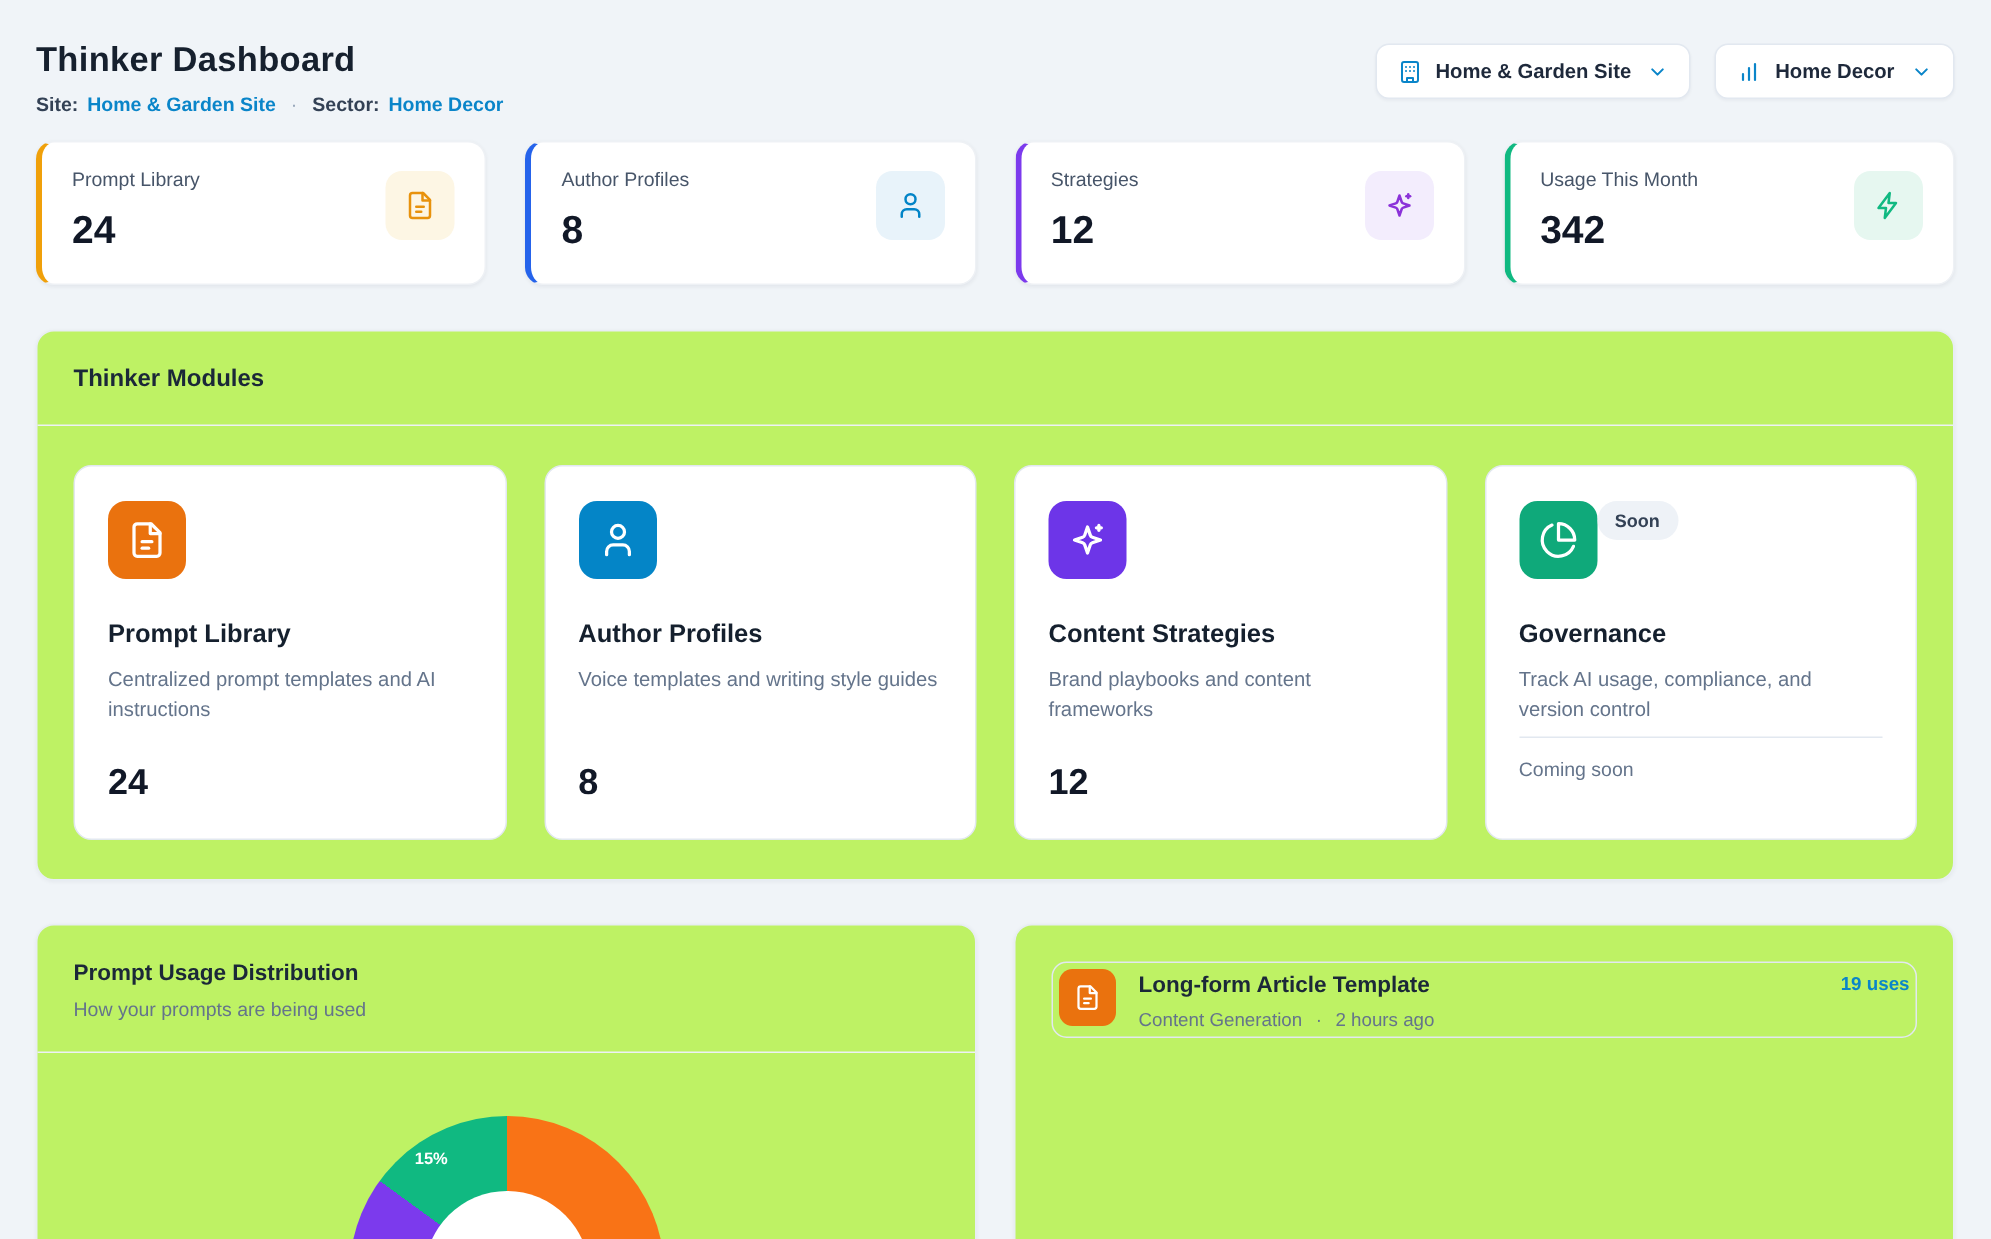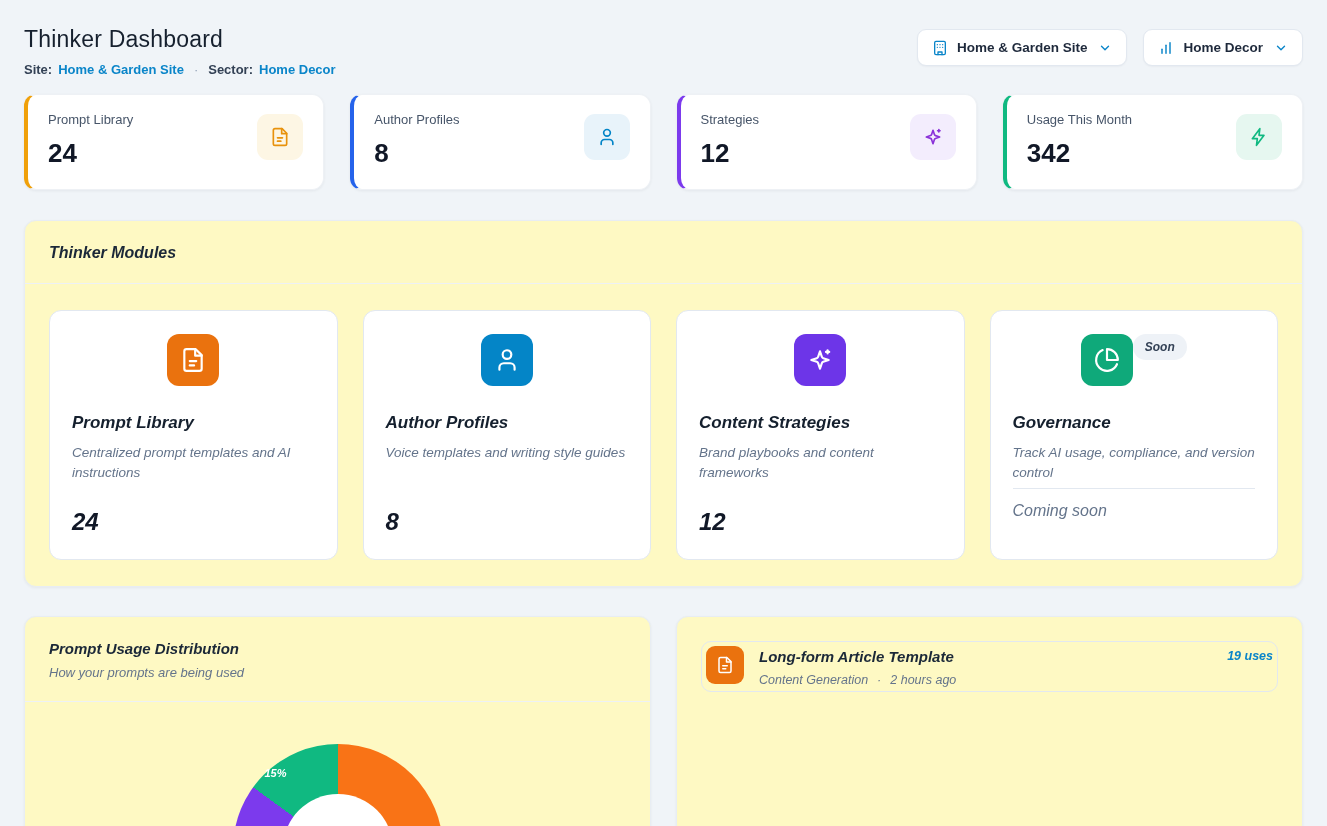--- a/index.html
+++ b/index.html
@@ -6,21 +6,21 @@
   html, body { width: 1327px; height: 826px; overflow: hidden; }
   body {
     background: #f0f4f8;
     font-family: "Liberation Sans", sans-serif;
     color: #0f172a;
   }
   .page { padding: 20px 24px; }
 
   
   .header { display: flex; justify-content: space-between; align-items: flex-start; }
-  .page-title { font-size: 23px; font-weight: 400; color: #16202e; margin: 6px 0 9px; letter-spacing: .2px; }
+  .page-title { font-size: 23px; font-weight: 700; color: #16202e; margin: 6px 0 9px; letter-spacing: .2px; }
   .page-sub { font-size: 13px; color: #334155; font-weight: 700; display: flex; align-items: center; gap: 6px; }
   .page-sub .link { color: #0a85c9; cursor: pointer; }
   .page-sub .dot { color: #94a3b8; margin: 0 4px; font-weight: 400; }
   .controls { display: flex; gap: 16px; margin-top: 9px; }
   .dropdown {
     display: flex; align-items: center; gap: 9px;
     background: #fff; border: 1px solid #e2e8f0; border-radius: 9px;
     padding: 0 14px; height: 37px; font-size: 13.5px; font-weight: 700; color: #1e293b;
     cursor: pointer; box-shadow: 0 1px 2px rgba(15,23,42,.04);
   }
@@ -42,59 +42,58 @@
   .stat-icon.blue   { background: #e8f3fa; color: #0284c7; }
   .stat-icon.purple { background: #f3edfd; color: #8b32d9; }
   .stat-icon.green  { background: #e6f7f0; color: #10b981; }
   .acc-orange { --accent: #f0a00a; }
   .acc-blue   { --accent: #2563eb; }
   .acc-purple { --accent: #7c3aed; }
   .acc-green  { --accent: #10b981; }
 
   
   .panel {
-    background: #fef9c3; border: 1px solid #e8edf3; border-radius: 12px; margin-top: 30px;
+    background: #bef264; border: 1px solid #e8edf3; border-radius: 12px; margin-top: 30px;
     box-shadow: 0 1px 3px rgba(16,24,40,.05);
-    font-style: italic;
   }
   .panel-header { padding: 23px 24px 21px; border-bottom: 1px solid #edf1f6; }
   .panel-title { font-size: 16px; font-weight: 700; color: #1b2838; }
   .panel-sub { font-size: 13px; color: #64748b; margin-top: 8px; }
 
   
   .modules-grid { display: grid; grid-template-columns: repeat(4, 1fr); gap: 25px; padding: 26px 24px; }
   .module-card {
     border: 1px solid #e2e8f0; border-radius: 12px; padding: 23px 22px;
     display: flex; flex-direction: column; min-height: 250px; cursor: pointer; background: #fff;
   }
-  .module-head { display: flex; justify-content: center; align-items: flex-start; }
+  .module-head { display: flex; justify-content: flex-start; align-items: flex-start; }
   .module-icon { width: 52px; height: 52px; border-radius: 12px; color: #fff; display: flex; align-items: center; justify-content: center; }
   .mi-orange { background: #ea720e; }
   .mi-blue   { background: #0485c7; }
   .mi-purple { background: #6d35e8; }
   .mi-green  { background: #0fa97a; }
   .module-title { font-size: 17px; font-weight: 700; color: #15202e; margin-top: 27px; }
   .module-desc { font-size: 13.5px; color: #64748b; line-height: 1.5; margin-top: 10px; }
   .module-count { font-size: 24px; font-weight: 700; color: #111827; margin-top: auto; padding-top: 16px; }
   .soon-badge { background: #eef2f7; border-radius: 999px; padding: 6px 12px; font-size: 12px; font-weight: 700; color: #334155; }
   .module-divider { border-top: 1px solid #e2e8f0; margin-top: auto; }
-  .coming-soon { font-size: 16px; color: #64748b; padding-top: 13px; margin-bottom: 16px; }
+  .coming-soon { font-size: 13px; color: #64748b; padding-top: 13px; margin-bottom: 16px; }
 
   
   .bottom-grid { display: grid; grid-template-columns: 1fr 1fr; gap: 25px; margin-top: 29px; }
   .chart-area { height: 280px; position: relative; }
   .donut {
     width: 210px; height: 210px; border-radius: 50%;
     margin: 42px auto 0; position: relative;
   }
   .donut::after {
     content: ""; position: absolute; inset: 50px;
     background: #fff; border-radius: 50%;
   }
-  .donut-label { position: absolute; left: 32px; top: 23px; color: #fff; font-size: 11px; font-weight: 700; z-index: 2; }
+  .donut-label { position: absolute; left: 44px; top: 23px; color: #fff; font-size: 11px; font-weight: 700; z-index: 2; }
 
   .prompt-list { padding: 24px; }
   .prompt-item {
     display: flex; align-items: flex-start; gap: 15px;
     border: 1px solid #e2e8f0; border-radius: 10px; padding: 4px; cursor: pointer;
   }
   .prompt-icon {
     width: 38px; height: 38px; border-radius: 9px; background: #ea720e; color: #fff;
     flex: none; display: flex; align-items: center; justify-content: center;
   }

